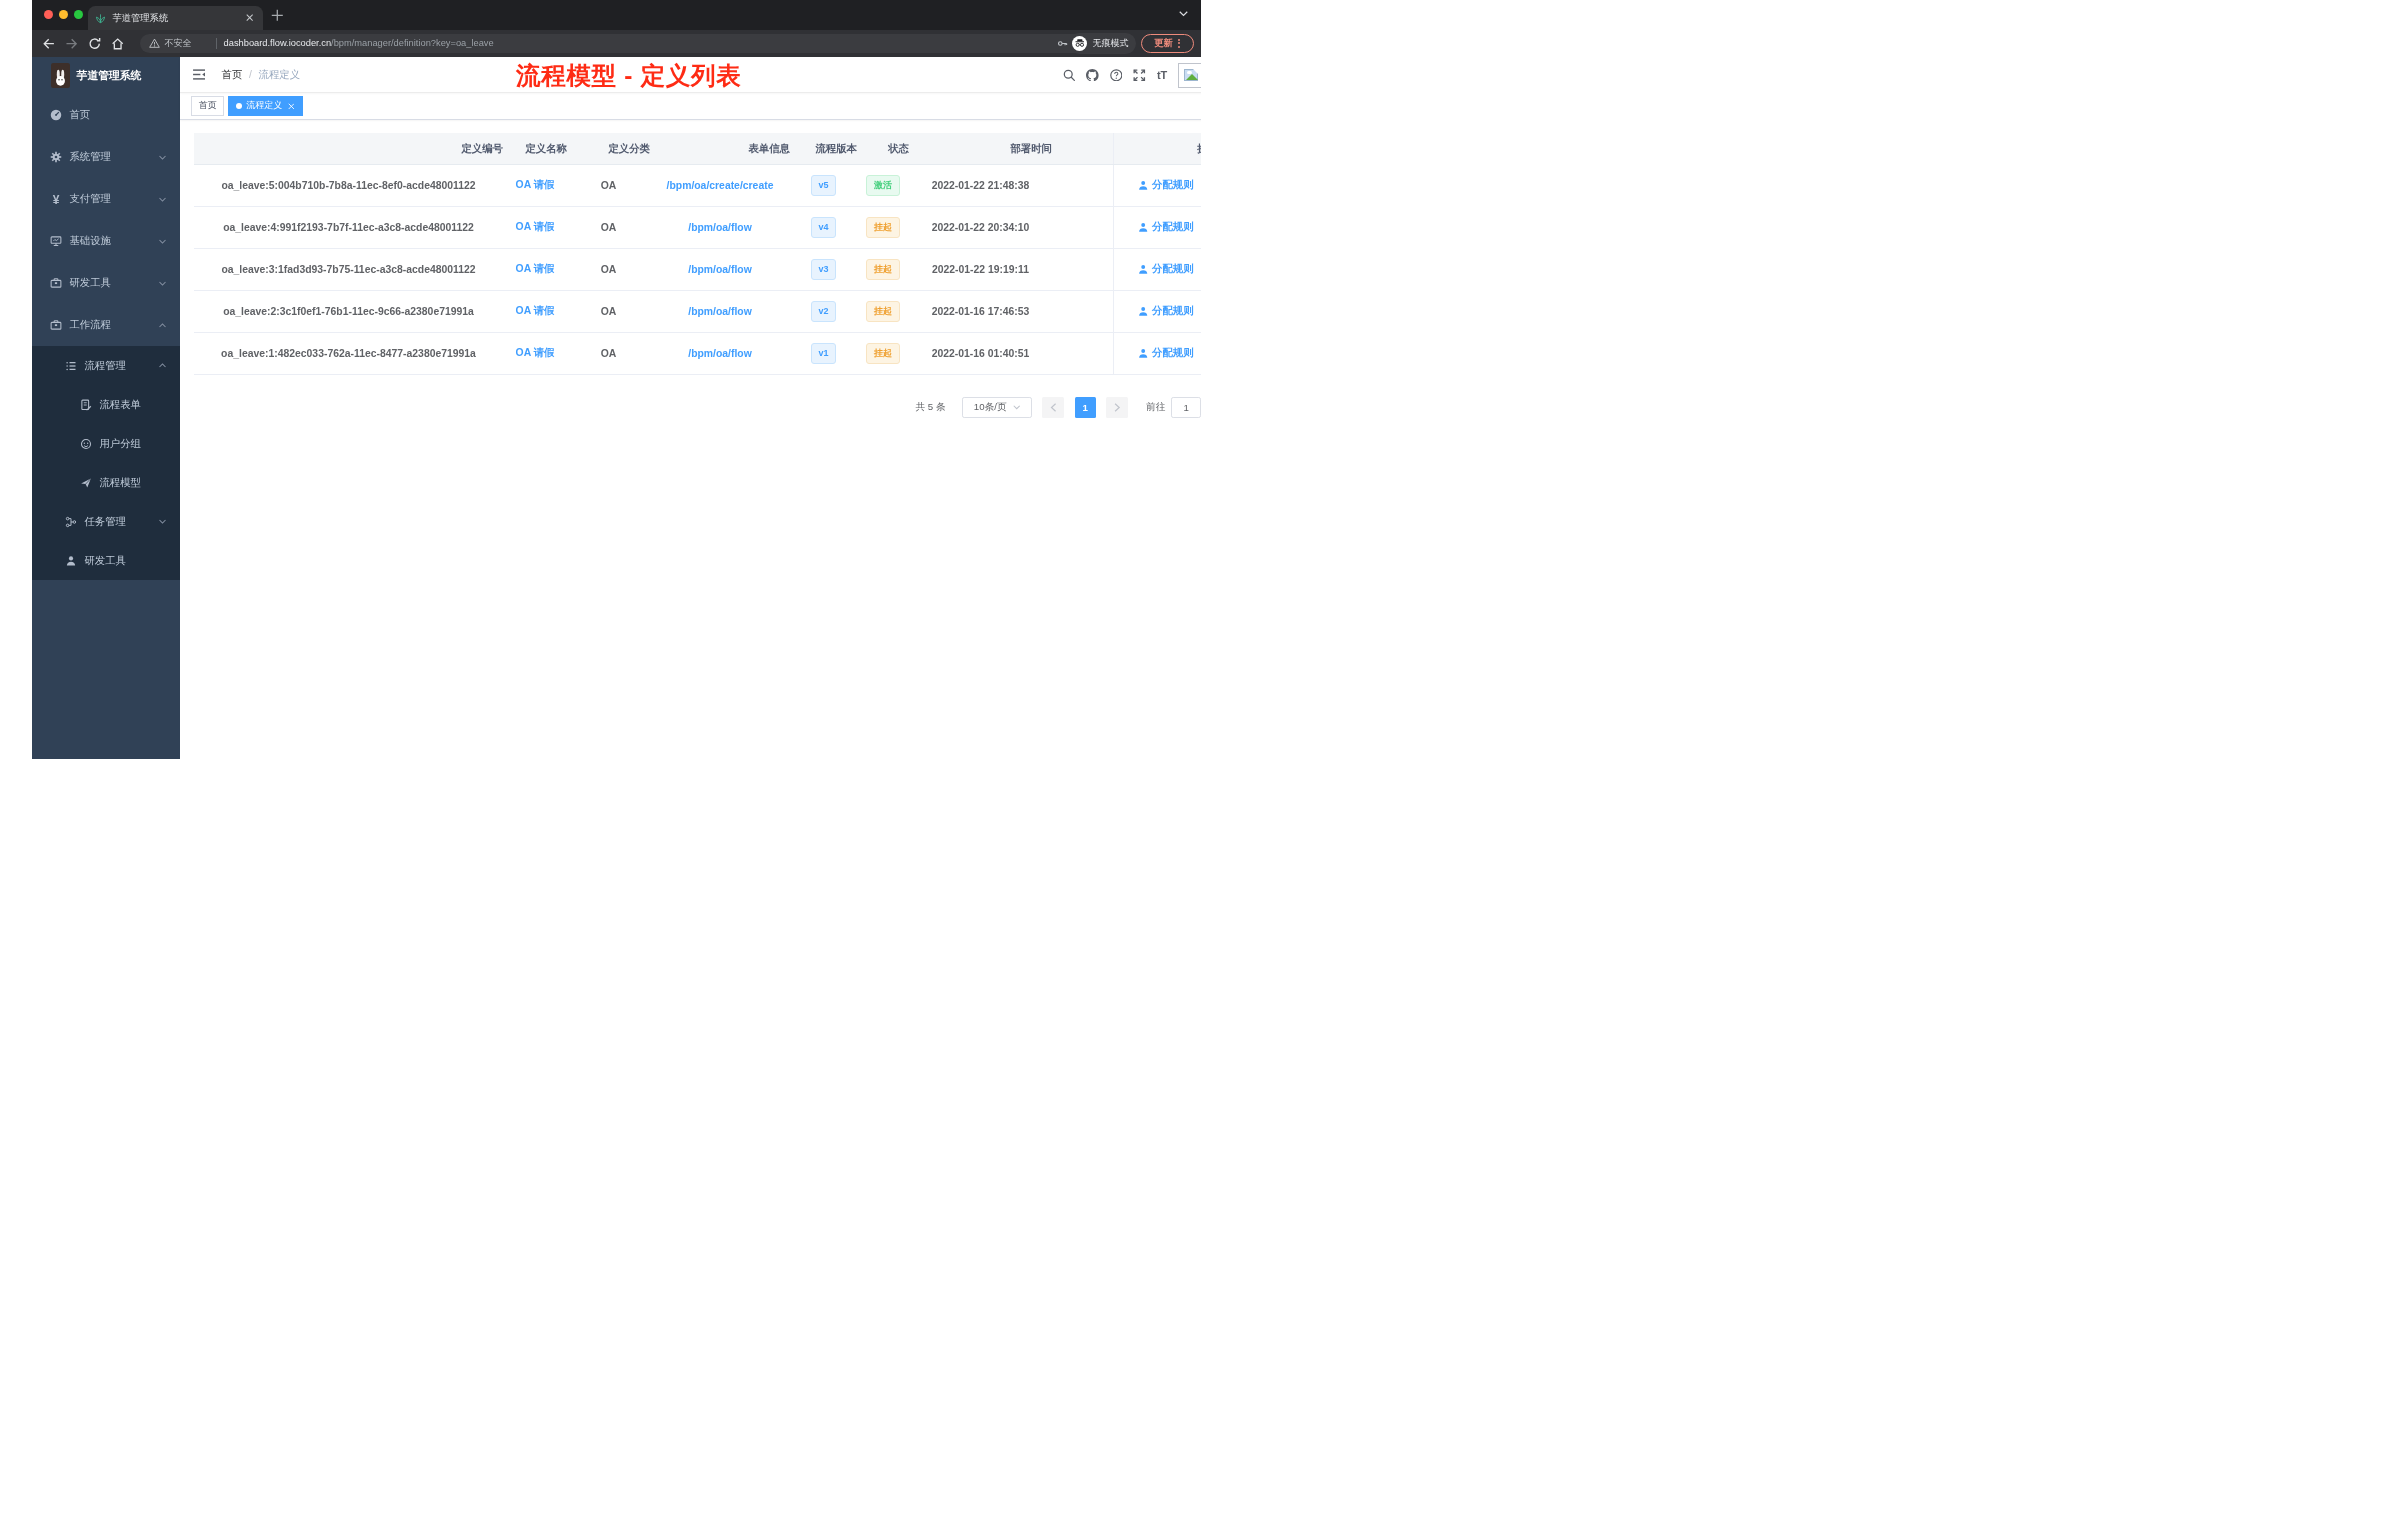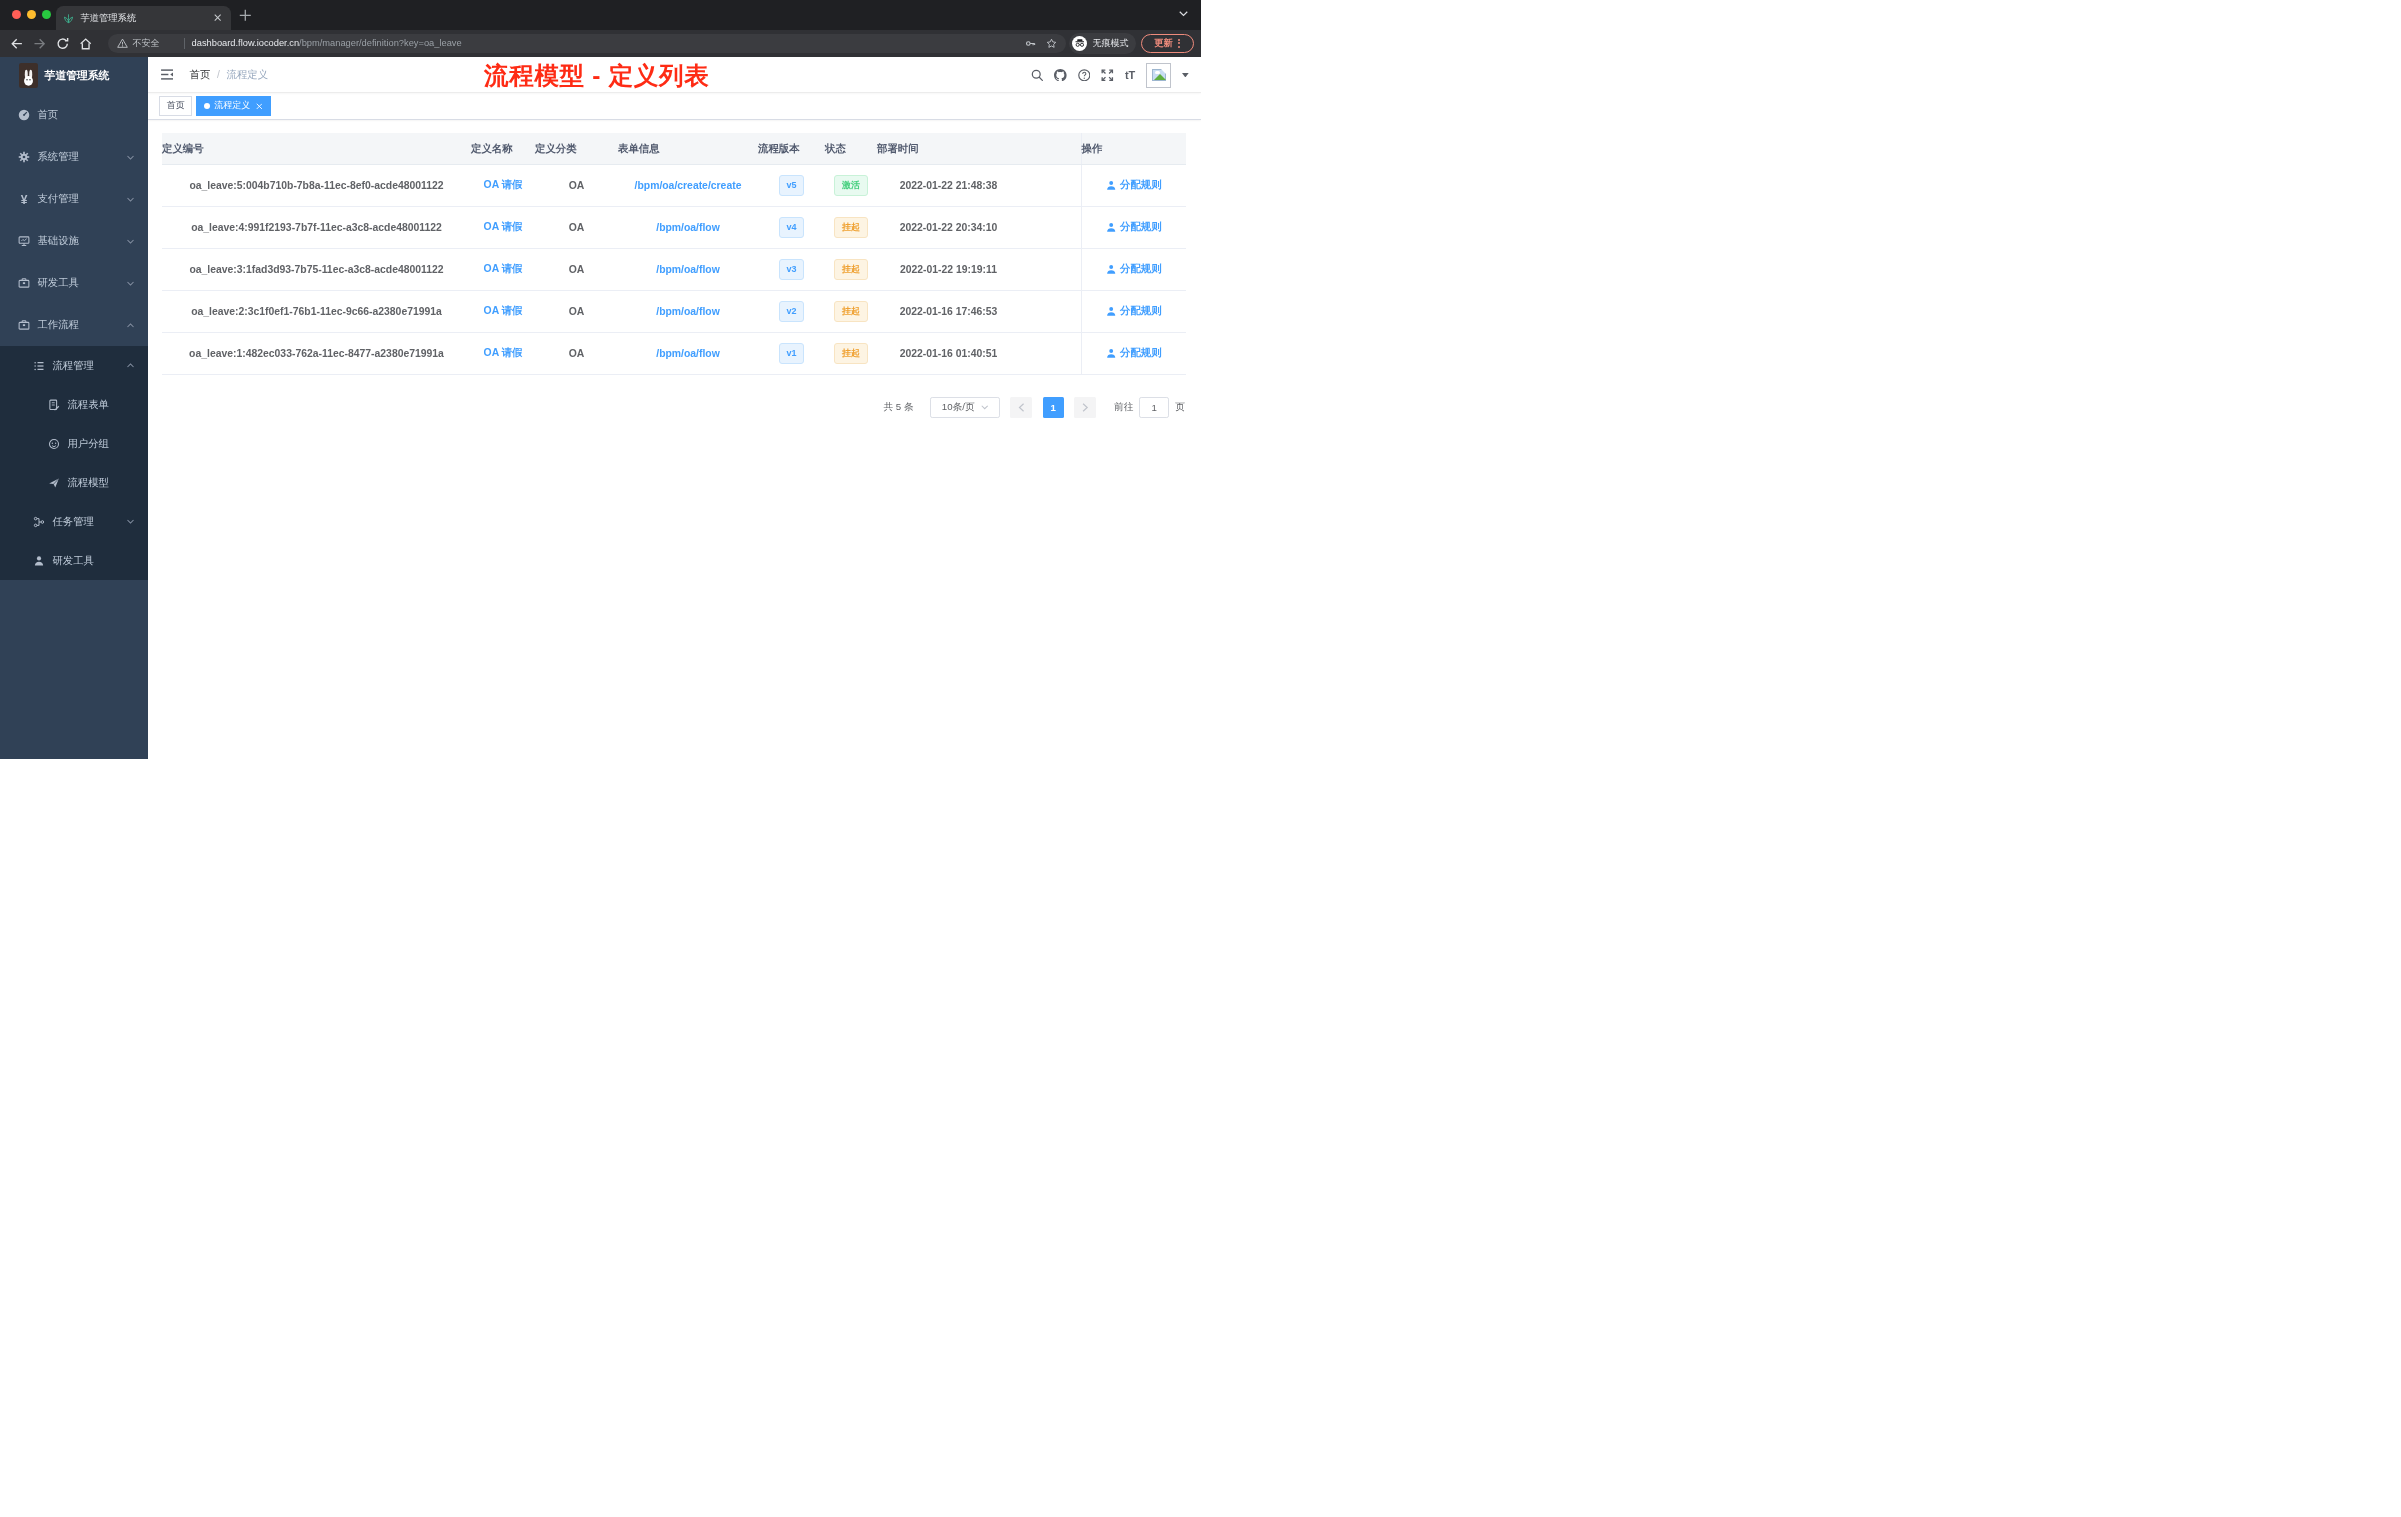--- a/index.html
+++ b/index.html
@@ -1,18 +1,18 @@
 <!DOCTYPE html>
 <html style="font-size:12px"><head>
 <meta charset="utf-8">
 <style>
   * { margin:0; padding:0; box-sizing:border-box; }
   html,body { width:1201px; height:759px; overflow:hidden; background:#fff;
               font-family:"Liberation Sans","DejaVu Sans",sans-serif; }
-  .page { position:relative; width:1201px; height:759px; }
+  .page { position:relative; width:1201px; height:759px;padding-left:32px; }
 
   
   .tabstrip { height:30px; background:#1f2023; position:relative; }
   .traffic { position:absolute; top:10.4px; left:12px; display:flex; gap:6px; }
   .traffic .dot { width:9px; height:9px; border-radius:50%; }
   .tab { position:absolute; left:56px; top:6px; width:175px; height:24px; background:#353639;
          border-radius:7.4px 7.4px 0 0; display:flex; align-items:center; padding:0 7.4px; }
   .tab .favicon { width:11px; height:11px; margin-right:6px; flex:none; }
   .tab .tab-title { color:#e8eaed; font-size:9.3px; flex:1; white-space:nowrap; overflow:hidden; }
   .tab .tab-close { width:12px; height:12px; display:flex; align-items:center; justify-content:center; color:#c7cacd; }
@@ -89,21 +89,21 @@
   .tag { height:19.3px; display:flex; align-items:center; padding:0 6.7px; font-size:9px;
          border:0.7px solid #d8dce5; background:#fff; color:#495060; cursor:pointer; }
   .tag.active { background:#409eff; border-color:#409eff; color:#fff; padding:0 6.7px 0 6.7px; }
   .tag-dot { width:6px; height:6px; border-radius:50%; background:#fff; margin-right:4.5px; }
   .tag-close { margin-left:5.2px; width:7.4px; height:7.4px; display:flex; align-items:center; justify-content:center; }
 
   
   .content { flex:1; padding:13.4px 15px 0 14px; background:#fff; position:relative; }
   table.grid { width:1023px; border-collapse:collapse; table-layout:fixed; }
   table.grid th { height:31px; background:#f4f6f8; color:#515a6e; font-size:10.4px; font-weight:bold;
-                  text-align:left; border-bottom:0.7px solid #e6ebf0; }
+                  text-align:right; border-bottom:0.7px solid #e6ebf0; }
   table.grid td { height:42px; color:#606266; font-size:10.4px; text-align:center;
                   border-bottom:0.7px solid #ebeef5; background:#fff; white-space:nowrap; overflow:hidden;font-weight:bold; }
   .col-action { border-left:0.7px solid #ebeef5; }
   a.blue-link { color:#409eff; text-decoration:none; cursor:pointer; }
   .badge { display:inline-flex; align-items:center; justify-content:center; height:21px; padding:0 6.7px;
            border-radius:3px; font-size:9px; }
   .badge.version { color:#409eff; background:#e8f3fe; border:0.7px solid #c9e4fd; }
   .badge.active  { color:#43cf7c; background:#e8faf0; border:0.7px solid #c8f2d8; }
   .badge.suspended { color:#efa030; background:#fdf4e3; border:0.7px solid #f8e4c2; }
   .action-link { display:inline-flex; align-items:center; gap:3.7px; color:#409eff; font-size:10.4px; cursor:pointer; }

